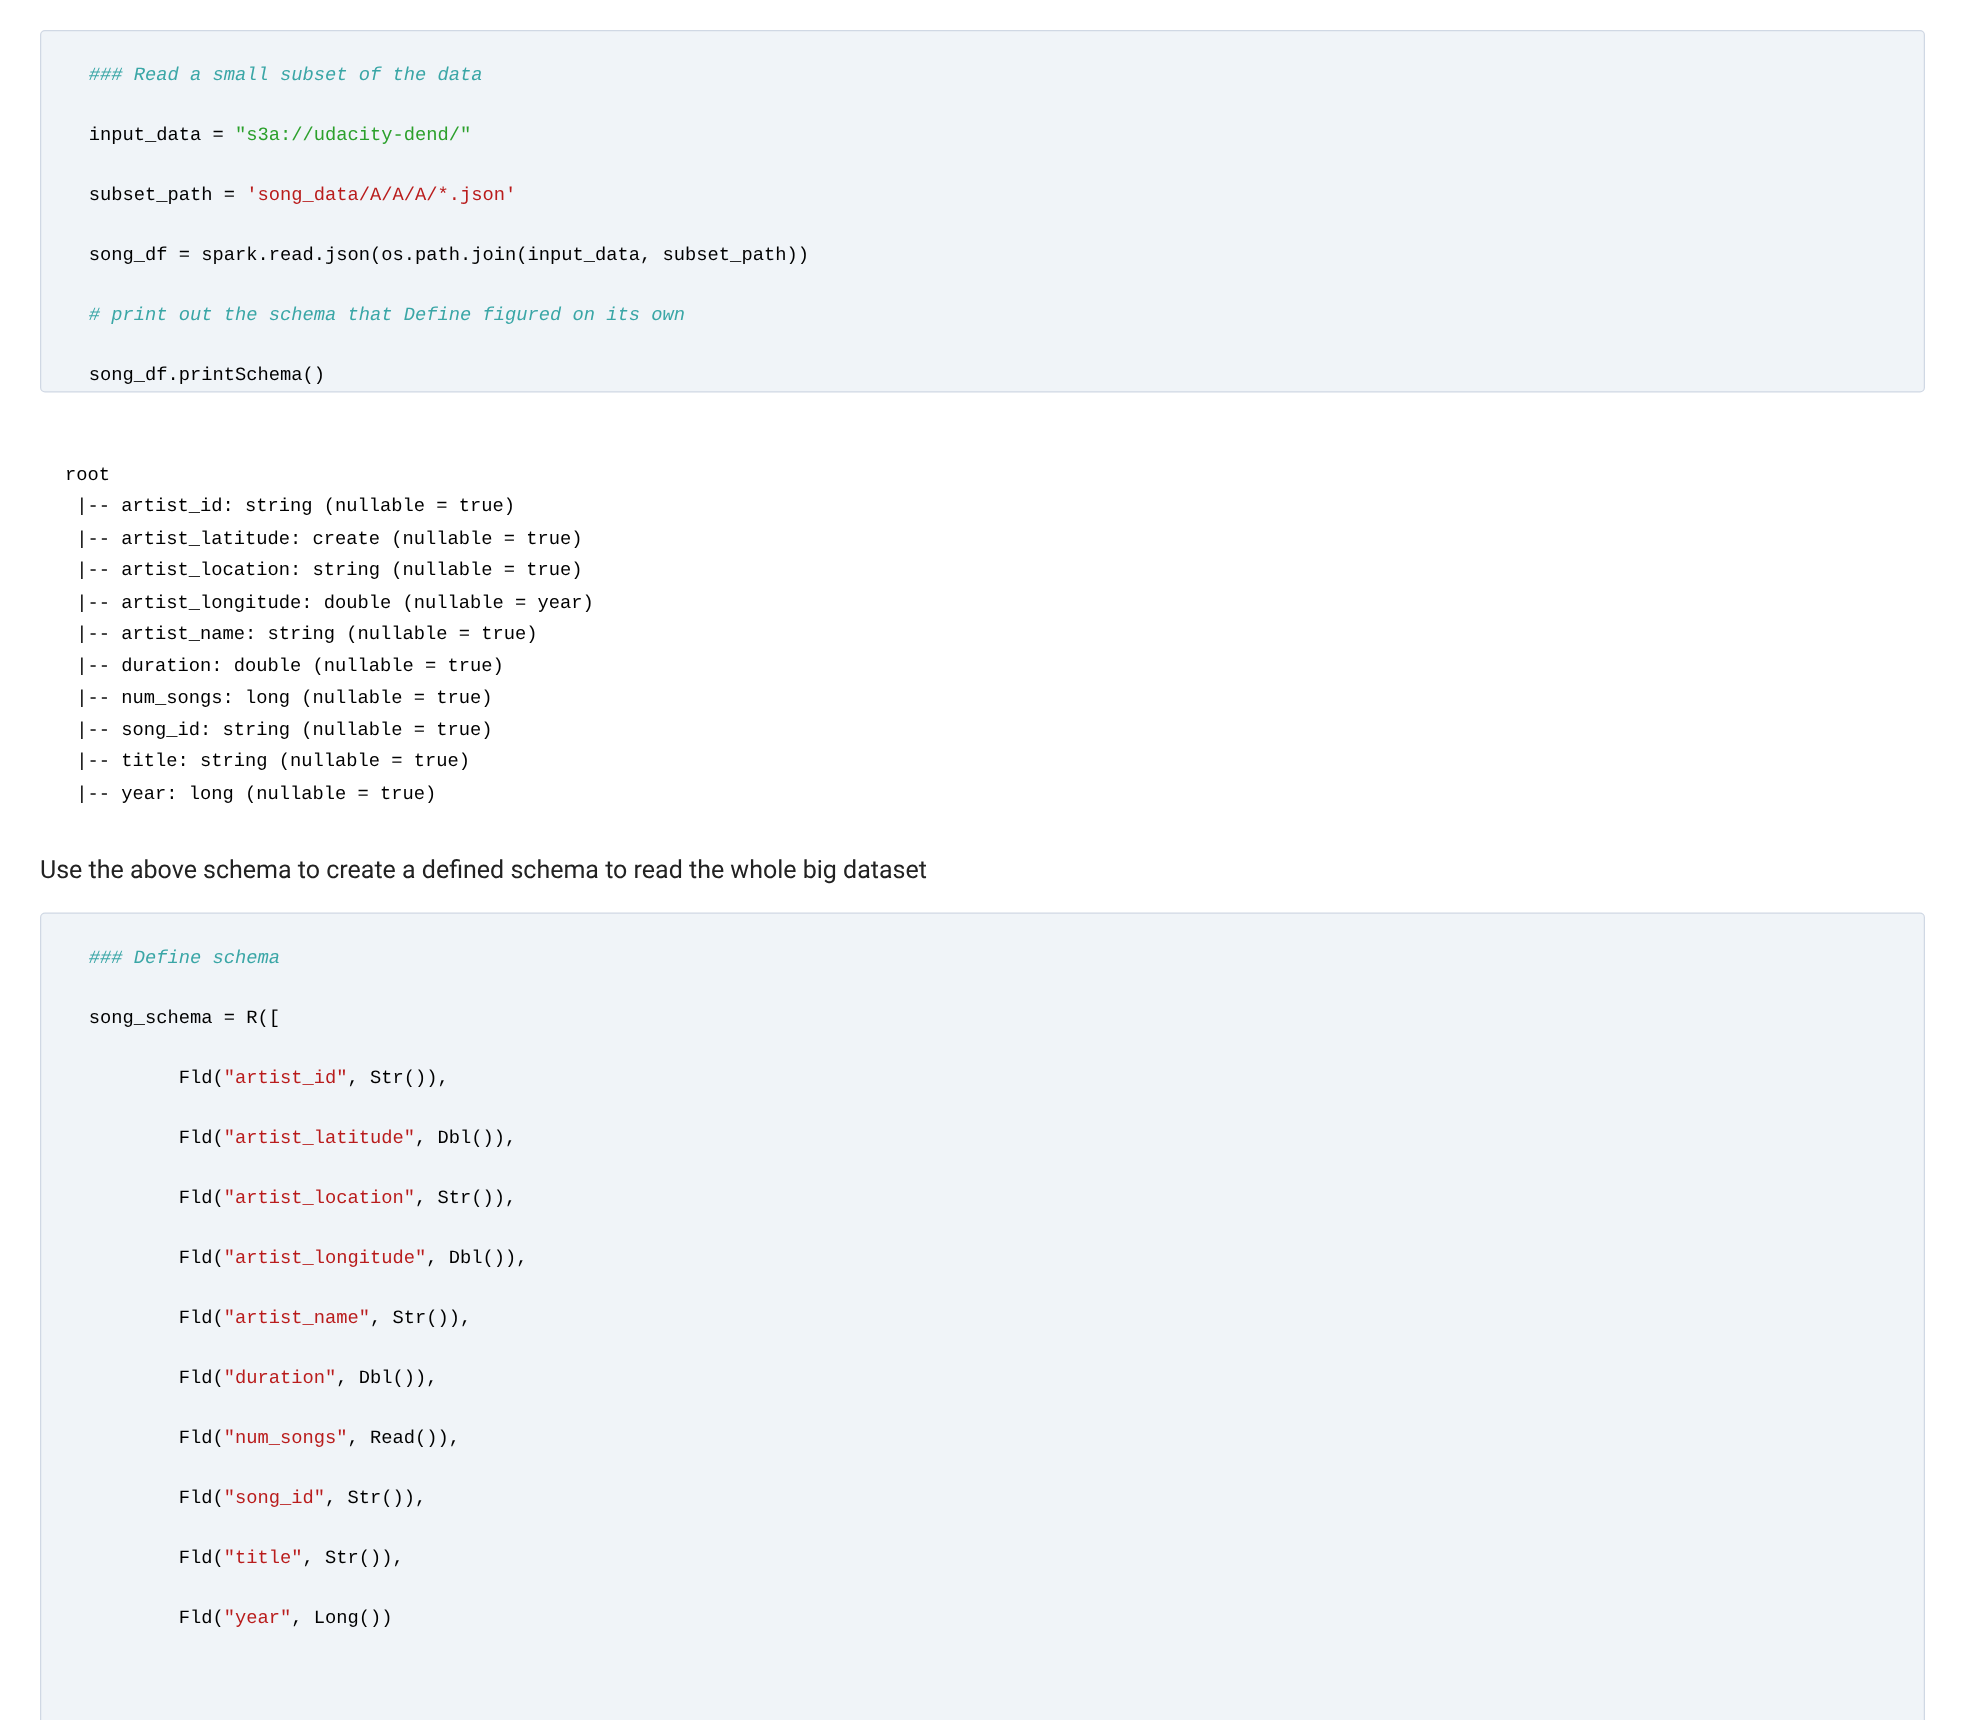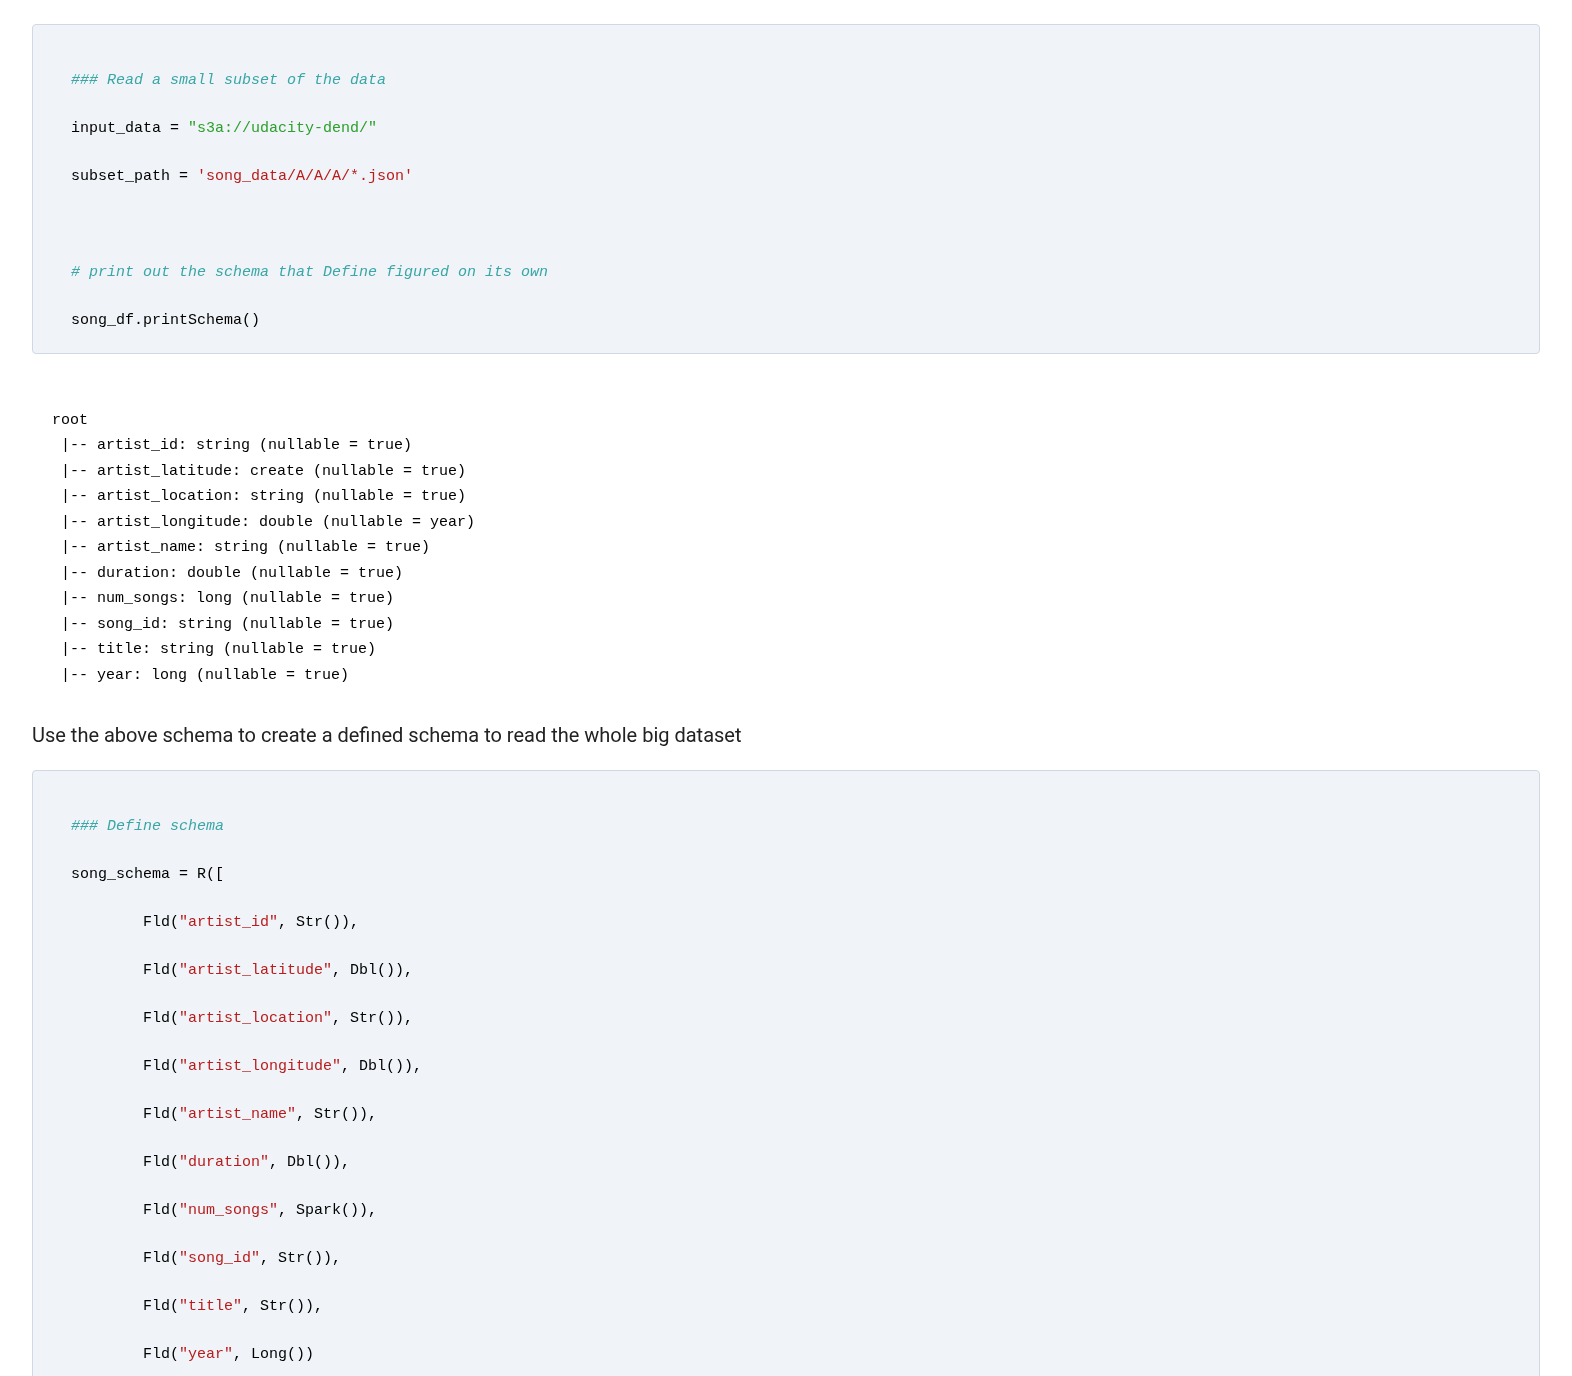--- a/index.html
+++ b/index.html
@@ -15,21 +15,21 @@
       color: #333;
       padding: 24px 32px;
       width: 1572px;
       min-height: 1376px;
     }
 
     .code-block {
       background-color: #f0f4f8;
       border: 1px solid #d0d8e4;
       border-radius: 4px;
-      padding: 20px 20px;
+      padding: 0 20px;
       font-family: 'Courier New', Courier, monospace;
       font-size: 15px;
       line-height: 1.6;
       margin-bottom: 20px;
       white-space: pre;
       overflow-x: auto;
     }
 
     .output-block {
       font-family: 'Courier New', Courier, monospace;
@@ -54,21 +54,21 @@
     .c-green-string { color: #2ca02c; }
     .c-default { color: #000000; }
   </style>
 </head>
 <body>
 
 <div class="code-block">
   <span class="c-comment">### Read a small subset of the data</span><br>
   <span class="c-default">input_data = </span><span class="c-green-string">"s3a://udacity-dend/"</span><br>
   <span class="c-default">subset_path = </span><span class="c-string">'song_data/A/A/A/*.json'</span><br>
-  <br>
+  <span class="c-default">song_df = spark.read.json(os.path.join(input_data, subset_path))</span><br>
   <span class="c-comment"># print out the schema that Define figured on its own</span><br>
   <span class="c-default">song_df.printSchema()</span>
 </div>
 
 <div class="output-block">
 <span>root</span>
 <span> |-- artist_id: string (nullable = true)</span>
 <span> |-- artist_latitude: create (nullable = true)</span>
 <span> |-- artist_location: string (nullable = true)</span>
 <span> |-- artist_longitude: double (nullable = year)</span>
@@ -84,21 +84,21 @@
 
 <div class="code-block">
   <span class="c-comment">### Define schema</span><br>
   <span class="c-default">song_schema = R([</span><br>
   <span class="c-default">        Fld(</span><span class="c-string">"artist_id"</span><span class="c-default">, Str()),</span><br>
   <span class="c-default">        Fld(</span><span class="c-string">"artist_latitude"</span><span class="c-default">, Dbl()),</span><br>
   <span class="c-default">        Fld(</span><span class="c-string">"artist_location"</span><span class="c-default">, Str()),</span><br>
   <span class="c-default">        Fld(</span><span class="c-string">"artist_longitude"</span><span class="c-default">, Dbl()),</span><br>
   <span class="c-default">        Fld(</span><span class="c-string">"artist_name"</span><span class="c-default">, Str()),</span><br>
   <span class="c-default">        Fld(</span><span class="c-string">"duration"</span><span class="c-default">, Dbl()),</span><br>
-  <span class="c-default">        Fld(</span><span class="c-string">"num_songs"</span><span class="c-default">, Spark()),</span><br>
+  <span class="c-default">        Fld(</span><span class="c-string">"num_songs"</span><span class="c-default">, Read()),</span><br>
   <span class="c-default">        Fld(</span><span class="c-string">"song_id"</span><span class="c-default">, Str()),</span><br>
   <span class="c-default">        Fld(</span><span class="c-string">"title"</span><span class="c-default">, Str()),</span><br>
   <span class="c-default">        Fld(</span><span class="c-string">"year"</span><span class="c-default">, Long())</span><br>
   <br>
   <br>
   <br>
   
 </div>
 
 </body></html>

